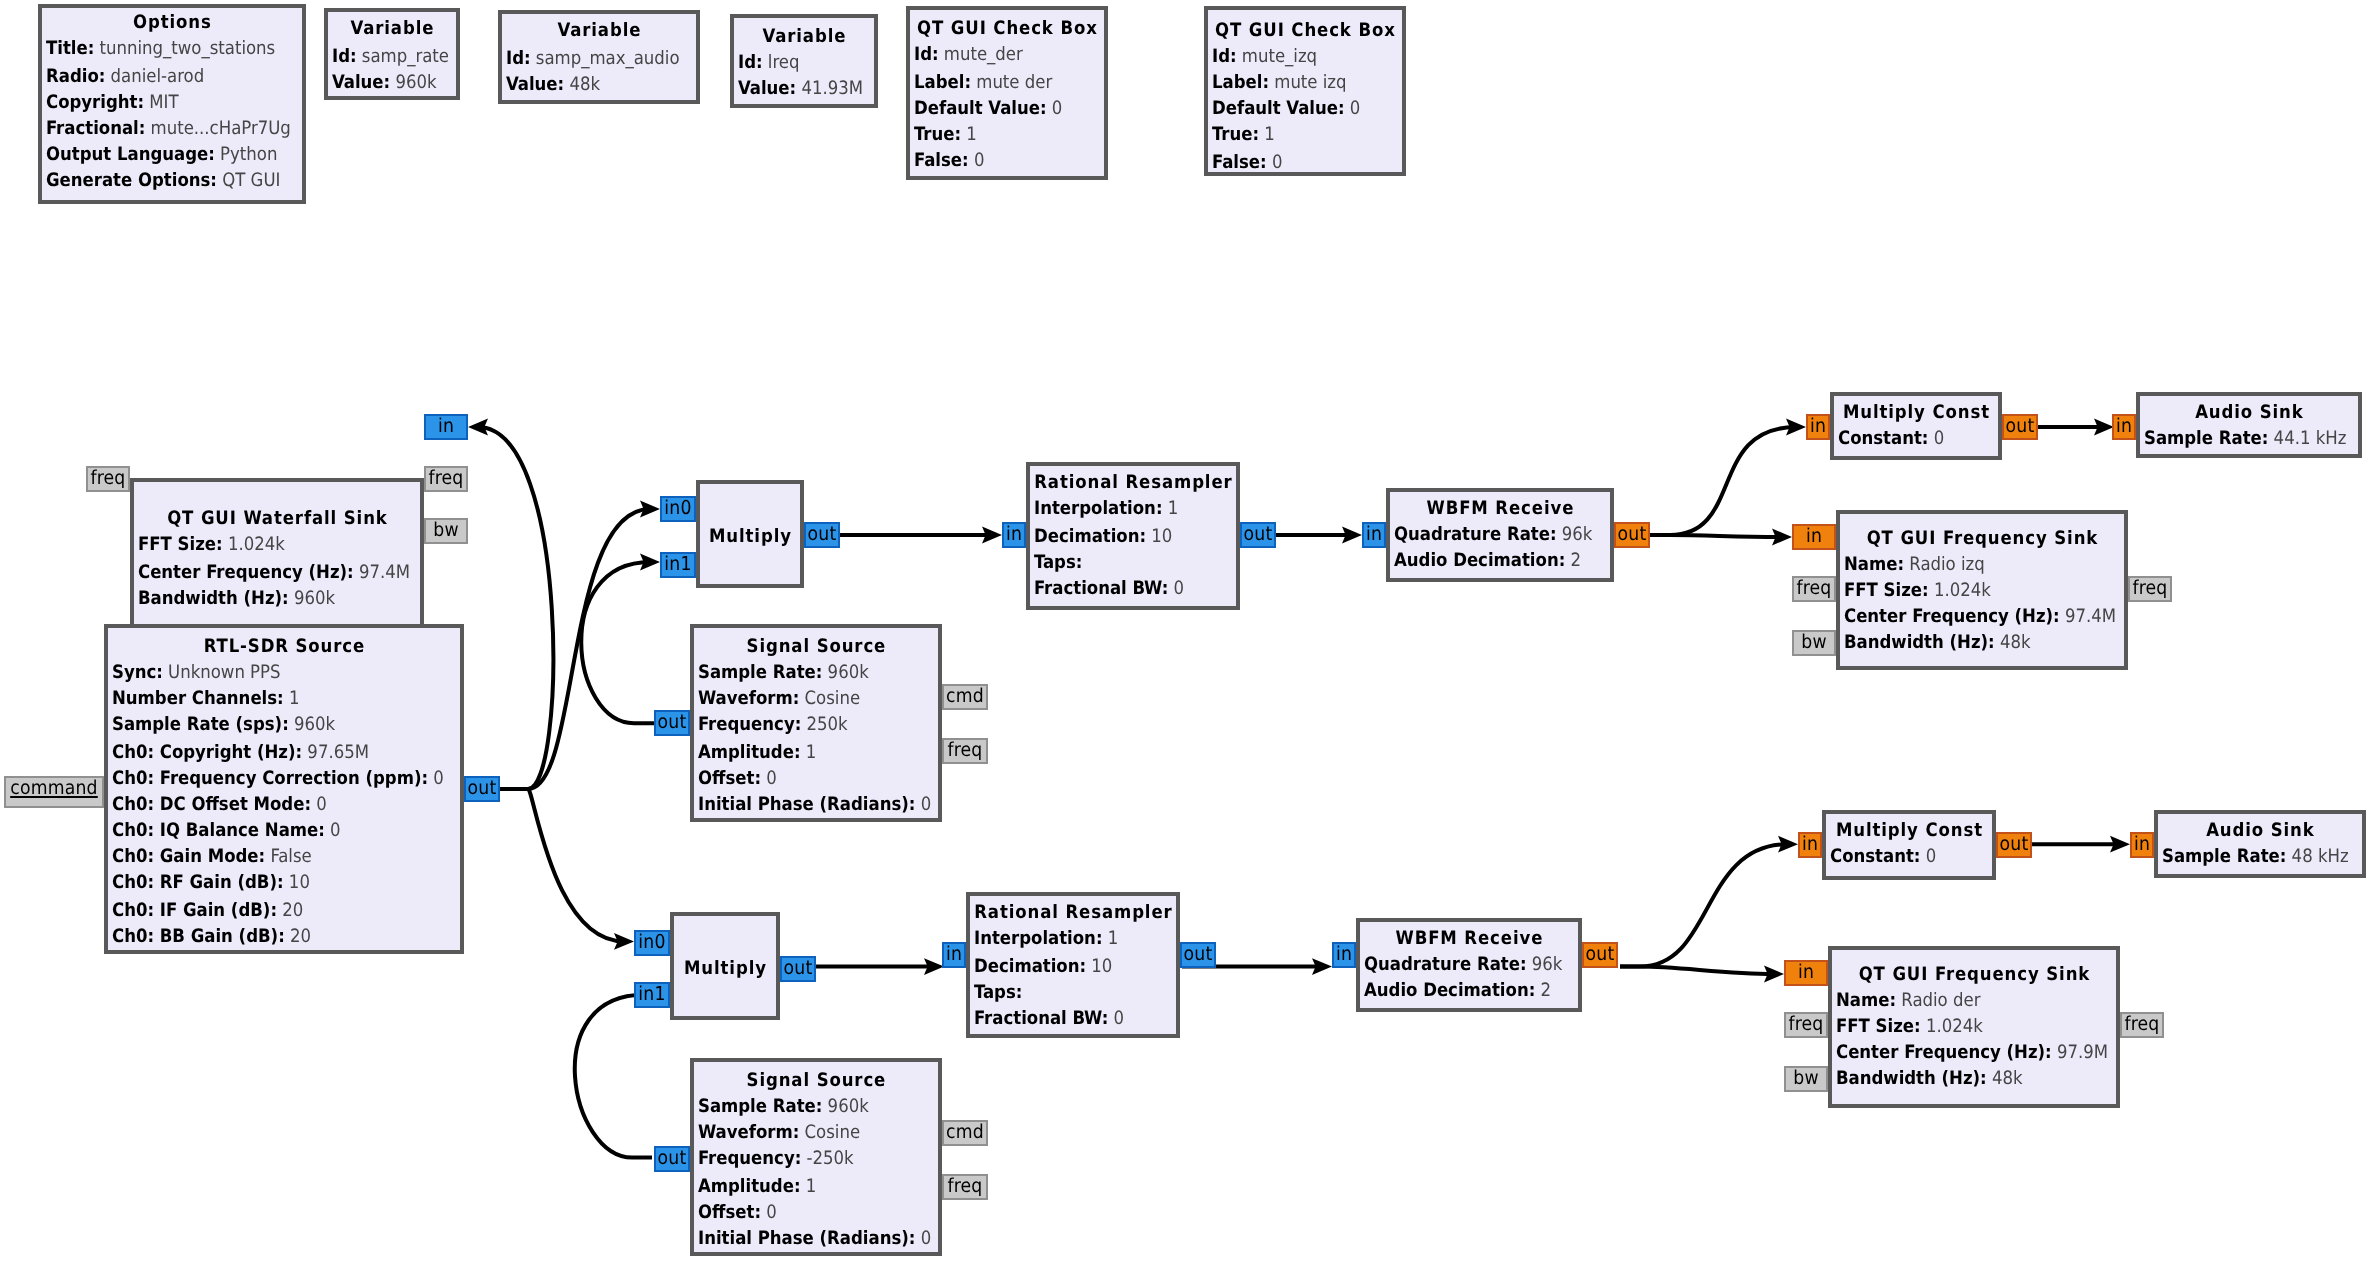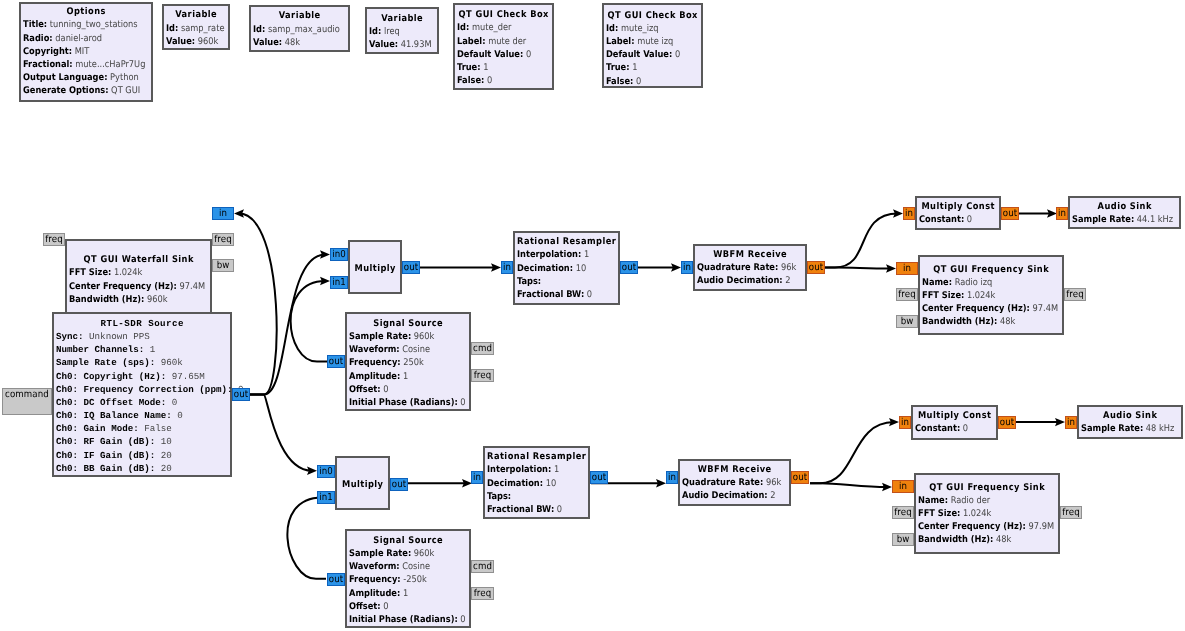--- a/index.html
+++ b/index.html
@@ -129,21 +129,21 @@
         <div class="row"><span class="k">Default Value:</span><span class="v"> 0</span></div>
         <div class="row"><span class="k">True:</span><span class="v"> 1</span></div>
         <div class="row"><span class="k">False:</span><span class="v"> 0</span></div>
       </div>
       <div class="blk" style="left: 65px; top: 200px; width: 147px; height: 79px; background: rgb(237, 234, 250); border-color: rgb(89, 89, 89); padding-top: 12.2px; margin-top: 39px;">
         <div class="ttl">QT GUI Waterfall Sink</div>
         <div class="row"><span class="k">FFT Size:</span><span class="v"> 1.024k</span></div>
         <div class="row"><span class="k">Center Frequency (Hz):</span><span class="v"> 97.4M</span></div>
         <div class="row"><span class="k">Bandwidth (Hz):</span><span class="v"> 960k</span></div>
       </div>
-      <div class="blk" style="left: 52px; top: 312px; width: 180px; height: 165px; background: rgb(237, 234, 250); border-color: rgb(89, 89, 89); padding-top: 2.8px; font-family: Liberation Mono, monospace;">
+      <div class="blk" style="left: 52px; top: 312px; width: 180px; height: 165px; background: rgb(237, 234, 250); border-color: rgb(89, 89, 89); padding-top: 2.8px;">
         <div class="ttl">RTL-SDR Source</div>
         <div class="row"><span class="k">Sync:</span><span class="v"> Unknown PPS</span></div>
         <div class="row"><span class="k">Number Channels:</span><span class="v"> 1</span></div>
         <div class="row"><span class="k">Sample Rate (sps):</span><span class="v"> 960k</span></div>
         <div class="row"><span class="k">Ch0: Copyright (Hz):</span><span class="v"> 97.65M</span></div>
         <div class="row"><span class="k">Ch0: Frequency Correction (ppm):</span><span class="v"> 0</span></div>
         <div class="row"><span class="k">Ch0: DC Offset Mode:</span><span class="v"> 0</span></div>
         <div class="row"><span class="k">Ch0: IQ Balance Name:</span><span class="v"> 0</span></div>
         <div class="row"><span class="k">Ch0: Gain Mode:</span><span class="v"> False</span></div>
         <div class="row"><span class="k">Ch0: RF Gain (dB):</span><span class="v"> 10</span></div>
@@ -226,21 +226,21 @@
         <div class="row"><span class="k">Name:</span><span class="v"> Radio der</span></div>
         <div class="row"><span class="k">FFT Size:</span><span class="v"> 1.024k</span></div>
         <div class="row"><span class="k">Center Frequency (Hz):</span><span class="v"> 97.9M</span></div>
         <div class="row"><span class="k">Bandwidth (Hz):</span><span class="v"> 48k</span></div>
       </div>
     </div>
 <div class="port p-c" style="width: 22px; height: 13px; top: 207px; left: 212px;">in</div>
     <div class="port p-m under" style="width: 22px; height: 13px; top: 233px; left: 43px;">freq</div>
     <div class="port p-m under" style="width: 22px; height: 13px; top: 233px; left: 212px;">freq</div>
     <div class="port p-m under" style="width: 22px; height: 13px; top: 259px; left: 212px;">bw</div>
-    <div class="port p-m under" style="width: 50px; height: 27px; top: 388px; left: 2px;">command</div>
+    <div class="port p-m under" style="width: 50px; height: 16px; top: 388px; left: 2px; text-decoration: underline;">command</div>
     <div class="port p-c" style="width: 18px; height: 13px; top: 388px; left: 232px;">out</div>
     <div class="port p-c" style="width: 18px; height: 13px; top: 248px; left: 330px;">in0</div>
     <div class="port p-c" style="width: 18px; height: 13px; top: 275.5px; left: 330px;">in1</div>
     <div class="port p-c" style="width: 18px; height: 13px; top: 261px; left: 402px;">out</div>
     <div class="port p-c" style="width: 18px; height: 13px; top: 354.7px; left: 327px;">out</div>
     <div class="port p-m under" style="width: 23px; height: 13px; top: 342px; left: 471px;">cmd</div>
     <div class="port p-m under" style="width: 23px; height: 13px; top: 369px; left: 471px;">freq</div>
     <div class="port p-c" style="width: 12px; height: 13px; top: 261px; left: 501px;">in</div>
     <div class="port p-c" style="width: 18px; height: 13px; top: 261px; left: 620px;">out</div>
     <div class="port p-c" style="width: 12px; height: 13px; top: 261px; left: 681px;">in</div>

